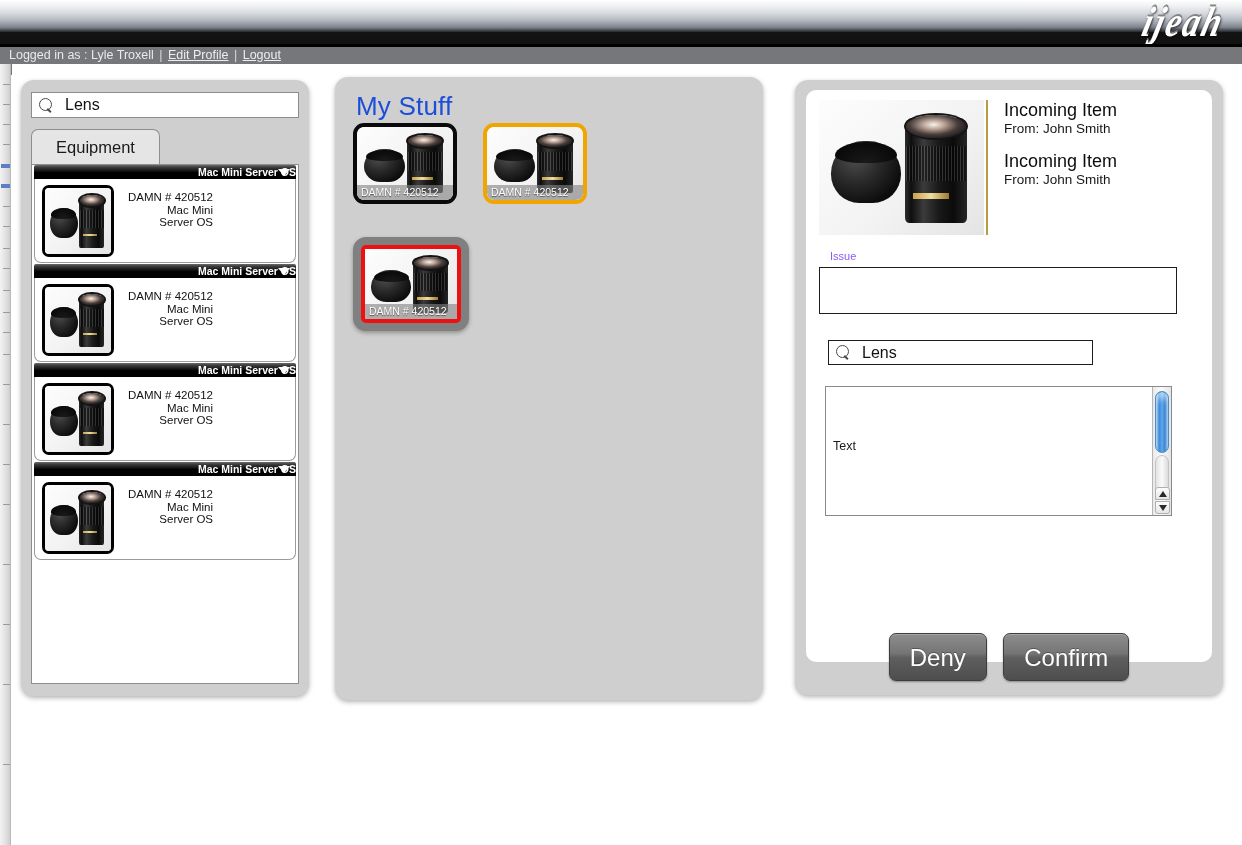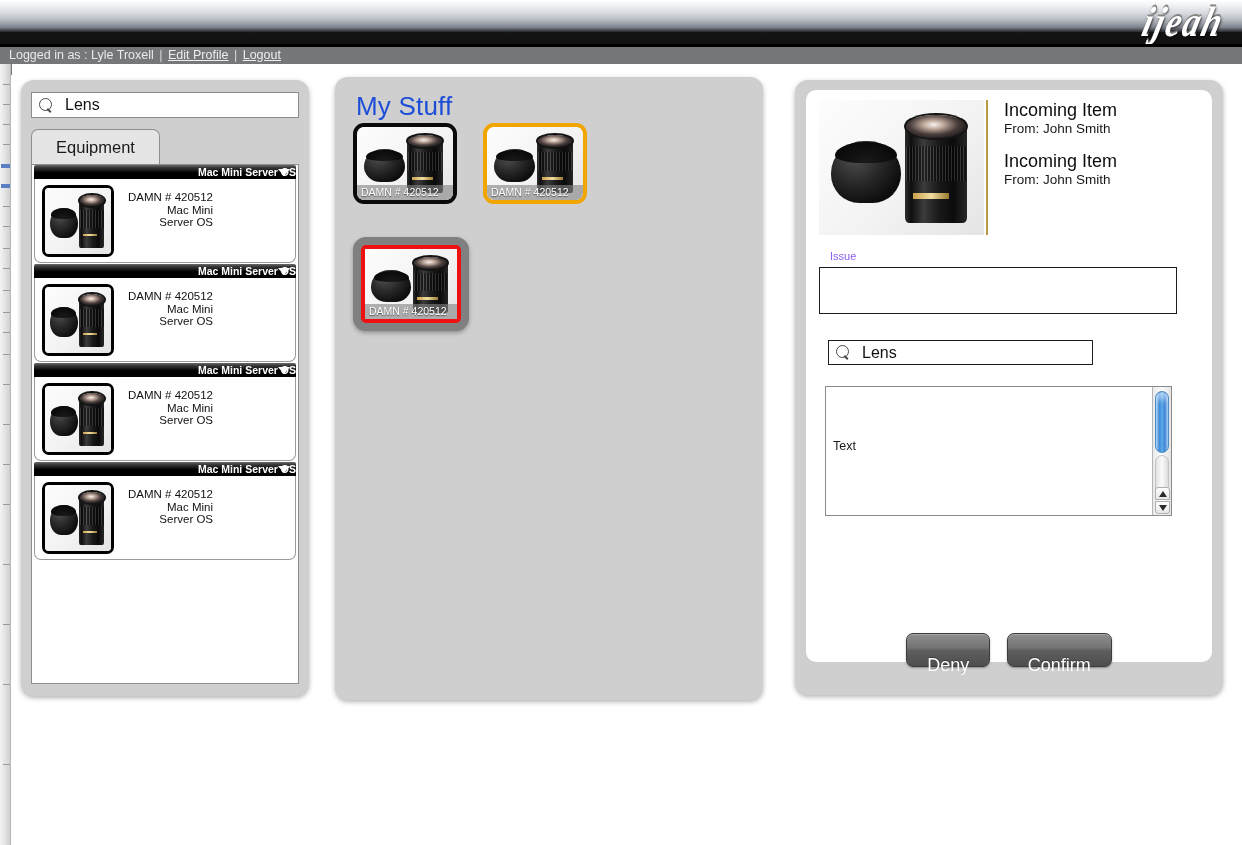--- a/index.html
+++ b/index.html
@@ -304,24 +304,24 @@
   }
   .sbar .arw.up { bottom: 15px; border-radius: 3px 3px 0 0; }
   .sbar .arw.dn { bottom: 1px; border-radius: 0 0 3px 3px; }
   .sbar .arw .g { width: 0; height: 0; border-left: 4px solid transparent; border-right: 4px solid transparent; }
   .sbar .arw.up .g { border-bottom: 6px solid #2a2a2a; }
   .sbar .arw.dn .g { border-top: 6px solid #2a2a2a; }
 
   .btnrow { position: absolute; left: 0; right: 0; top: 543px; text-align: center; }
   .gbtn {
     display: inline-block; vertical-align: top;
-    height: 28px; line-height: 31px;
-    padding: 16px 20px; margin: 0 6px;
+    height: 48px; line-height: 31px;
+    padding: 4px 20px; margin: 0 6px;
     border-radius: 7px;
-    color: #ffffff; font-size: 18px;
+    color: #ffffff; font-size: 24px;
     background: linear-gradient(to bottom, #8d8d8d 0%, #757575 42%, #5e5e5e 52%, #4e4e4e 100%);
     border: 1px solid #3d3d3d;
     box-shadow: inset 0 1px 0 rgba(255,255,255,.22), 0 1px 2px rgba(0,0,0,.35);
     cursor: pointer; text-shadow: 0 -1px 0 rgba(0,0,0,.3);
   }
 </style>
 </head>
 <body>
 
 <div class="banner">

